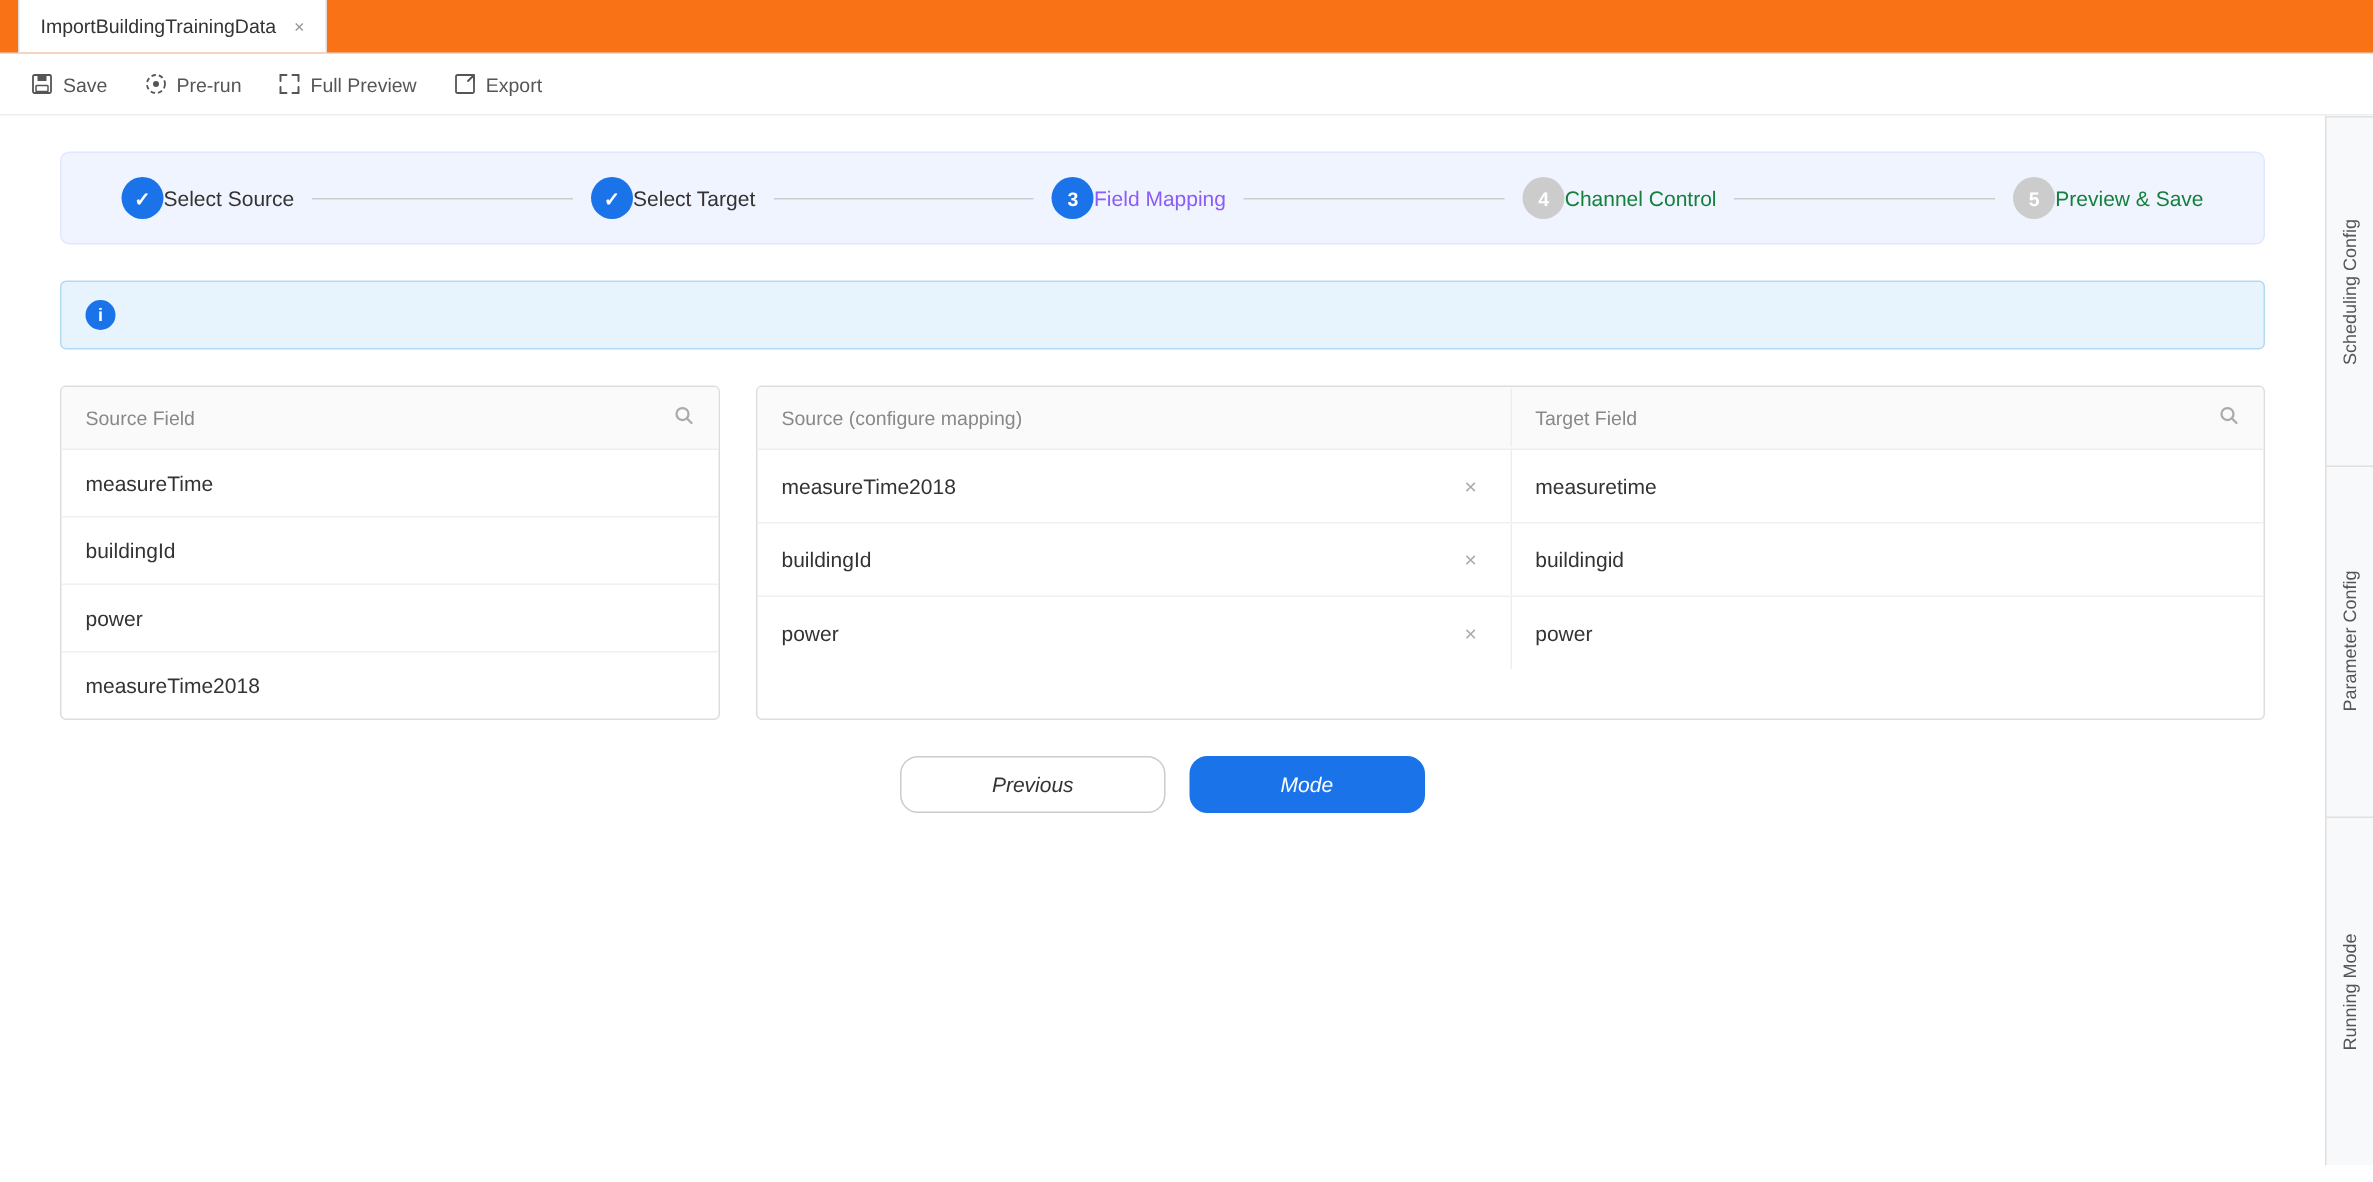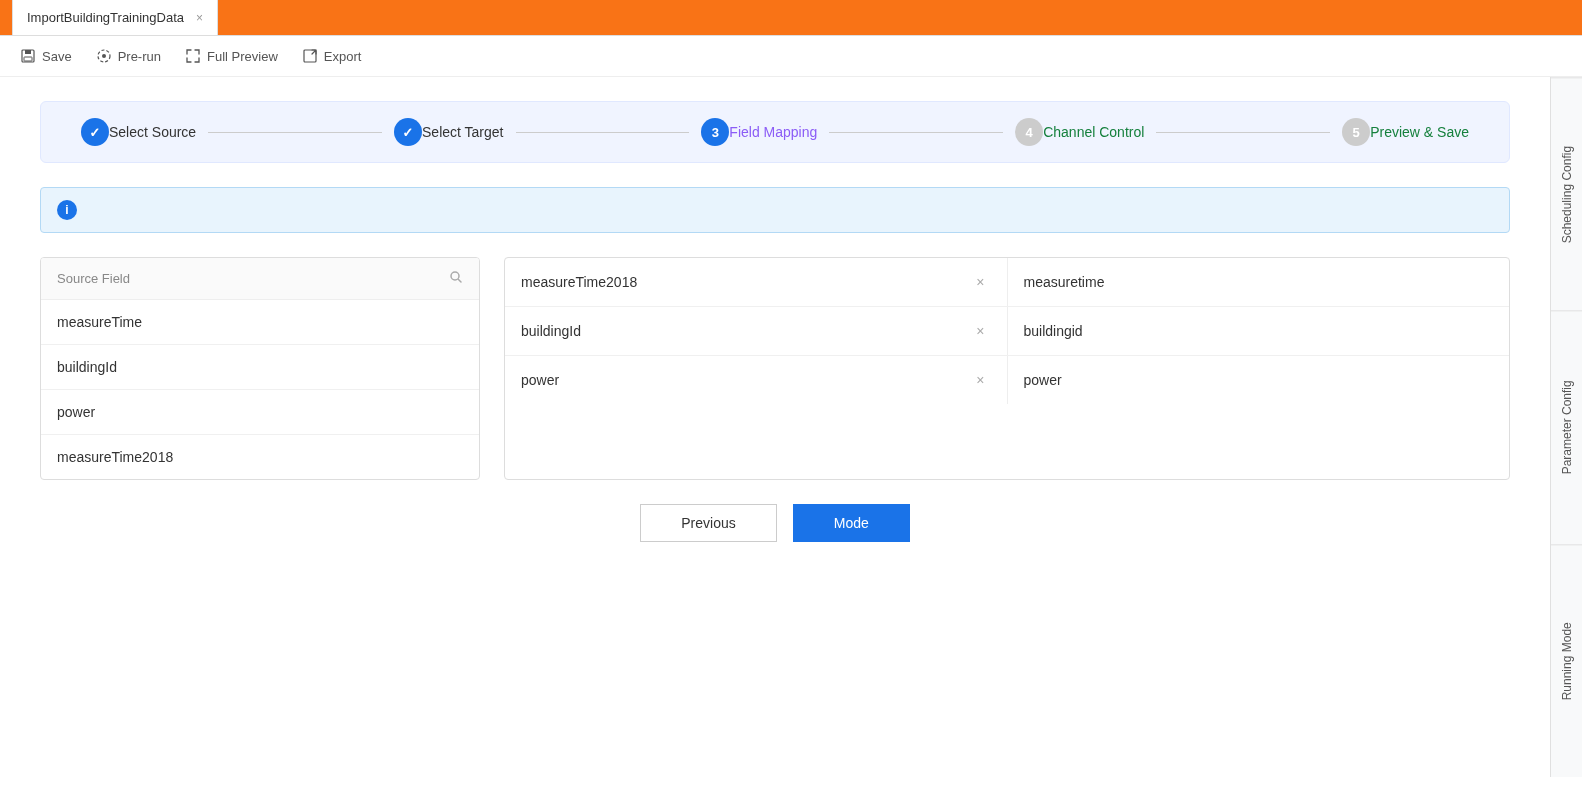--- a/index.html
+++ b/index.html
@@ -259,26 +259,27 @@
     }
 
     
     .button-row {
       display: flex;
       justify-content: center;
       gap: 16px;
       margin-top: 16px;
     }
     .btn {
-      padding: 10px 40px;
-      border-radius: 0;
+      padding: 10px 60px;
+      border-radius: 12px;
       font-size: 14px;
       font-weight: 500;
       cursor: pointer;
       border: 1px solid #ccc;
+      font-style: italic;
     }
     .btn-secondary {
       background: #fff;
       color: #333;
       border: 1px solid #ccc;
     }
     .btn-primary {
       background: #1a73e8;
       color: #fff;
       border: 1px solid #1a73e8;
@@ -395,20 +396,34 @@
         </div>
         <div>
           <div class="field-item">measureTime</div>
           <div class="field-item">buildingId</div>
           <div class="field-item">power</div>
           <div class="field-item">measureTime2018</div>
         </div>
       </div>
 
       <div class="mapping-panel">
+        <div class="panel-header-cols">
+          <div class="panel-col-header">
+            <span>Source (configure mapping)</span>
+          </div>
+          <div class="panel-col-header">
+            <span>Target Field</span>
+            <span class="search-icon-sm">
+              <svg width="14" height="14" viewBox="0 0 14 14" fill="none">
+                <circle cx="6" cy="6" r="4" stroke="#aaa" stroke-width="1.5"></circle>
+                <path d="M9.5 9.5l2.5 2.5" stroke="#aaa" stroke-width="1.5" stroke-linecap="round"></path>
+              </svg>
+            </span>
+          </div>
+        </div>
         <div>
 
           <div class="mapping-row">
             <div class="mapping-source">
               <span>measureTime2018</span>
               <span class="remove-btn">×</span>
             </div>
             <div class="mapping-target">measuretime</div>
           </div>
 

